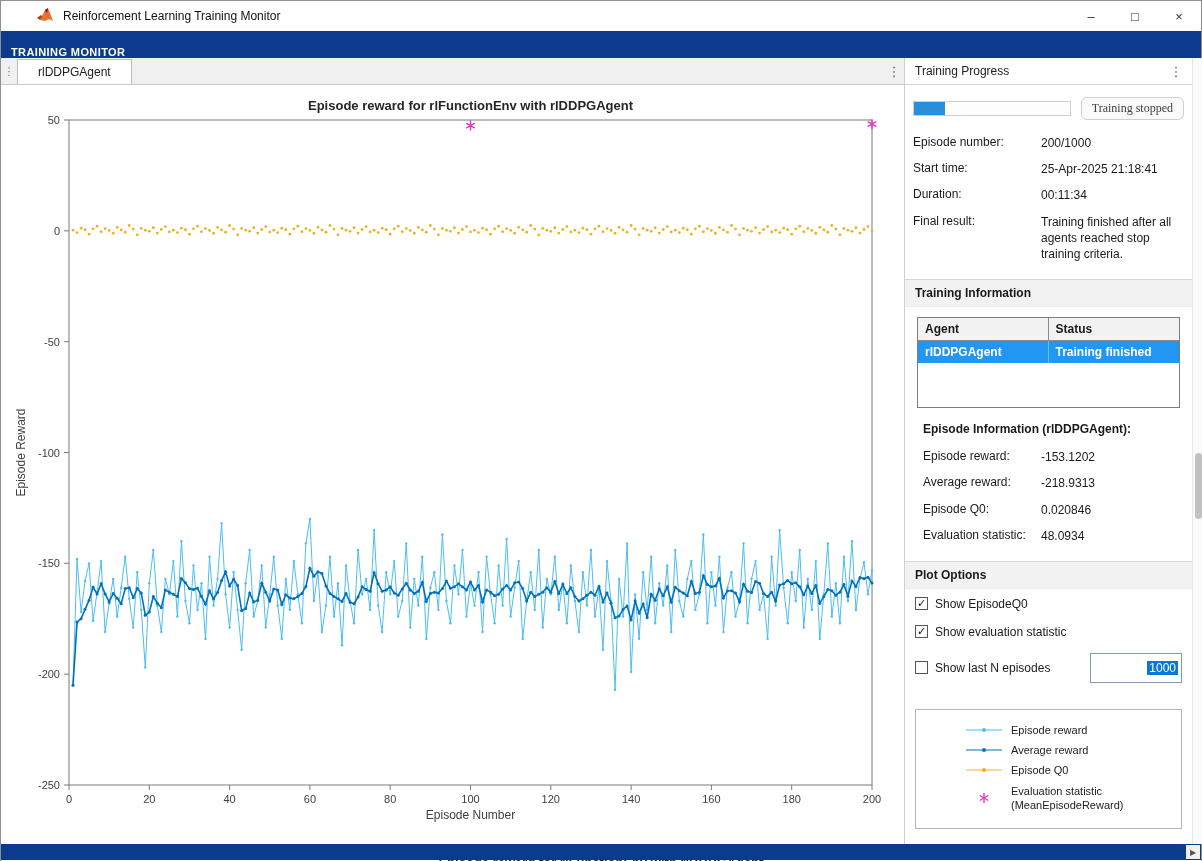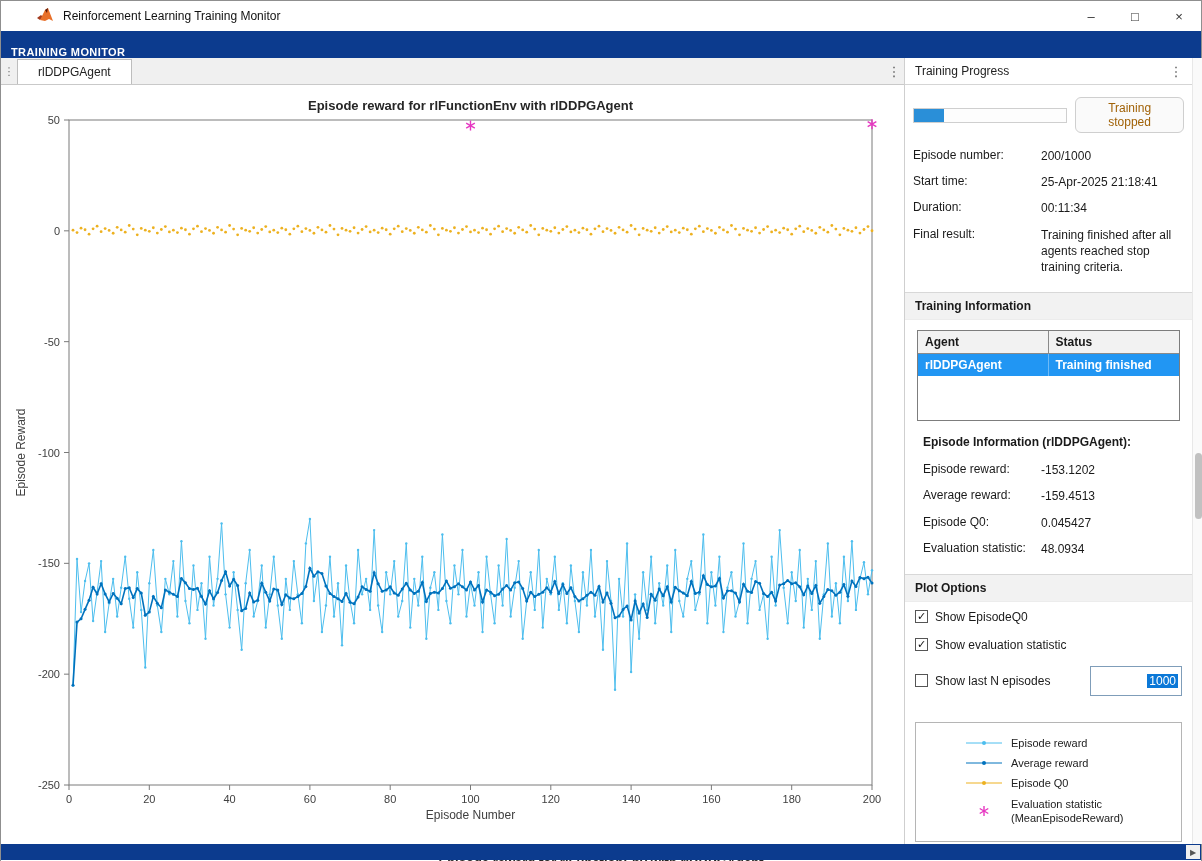--- a/index.html
+++ b/index.html
@@ -33,21 +33,21 @@
   
   .right-panel { width:287px; flex:none; display:flex; flex-direction:column; background:#fff; }
   .panel-header { height:27px; flex:none; border-bottom:1px solid #d5d5d5; display:flex; align-items:center; padding:0 6px 0 10px; color:#222; }
   .panel-header .ph-title { flex:1; }
   .kebab { color:#555; font-size:13px; width:20px; text-align:center; }
   .panel-body { flex:1; overflow:hidden; }
 
   .progress-row { display:flex; align-items:center; padding:12px 8px 4px 8px; gap:8px; }
   .progress-track { width:158px; height:15px; border:1px solid #cfcfcf; background:#fdfdfd; }
   .progress-fill { height:100%; background:var(--c-progress,#2a8fd8); width:0; }
-  .stop-btn { margin-left:auto; padding:3px 10px; border:1px solid #cfcfcf; border-radius:6px; color:#a16207; background:#fafafa; font-size:12px; font-family:Liberation Sans, sans-serif; }
+  .stop-btn { margin-left:auto; padding:3px 10px; border:1px solid #cfcfcf; border-radius:6px; color:#404040; background:#fafafa; font-size:12px; font-family:Liberation Serif, serif; }
 
   .info-grid { padding:6px 8px 2px 8px; }
   .info-row { display:flex; padding:5px 0; }
   .info-label { width:128px; flex:none; }
   .info-value { flex:1; line-height:1.35; }
   .info-grid.ep { padding-left:18px; }
   .info-grid.ep .info-label { width:118px; }
 
   .section-head { margin-top:10px; border-top:1px solid #d8d8d8; border-bottom:1px solid #ececec; background:#f2f2f2; font-weight:bold; padding:6px 10px; }
 
@@ -820,25 +820,25 @@
 
         <div class="sub-head">Episode Information (rlDDPGAgent):</div>
 
         <div class="info-grid ep">
           <div class="info-row">
             <span class="info-label">Episode reward:</span>
             <span class="info-value">-153.1202</span>
           </div>
           <div class="info-row">
             <span class="info-label">Average reward:</span>
-            <span class="info-value">-159.4513</span>
+            <span class="info-value">-218.9313</span>
           </div>
           <div class="info-row">
             <span class="info-label">Episode Q0:</span>
-            <span class="info-value">0.045427</span>
+            <span class="info-value">0.020846</span>
           </div>
           <div class="info-row">
             <span class="info-label">Evaluation statistic:</span>
             <span class="info-value">48.0934</span>
           </div>
         </div>
 
 
         <div class="section-head">Plot Options</div>
 

